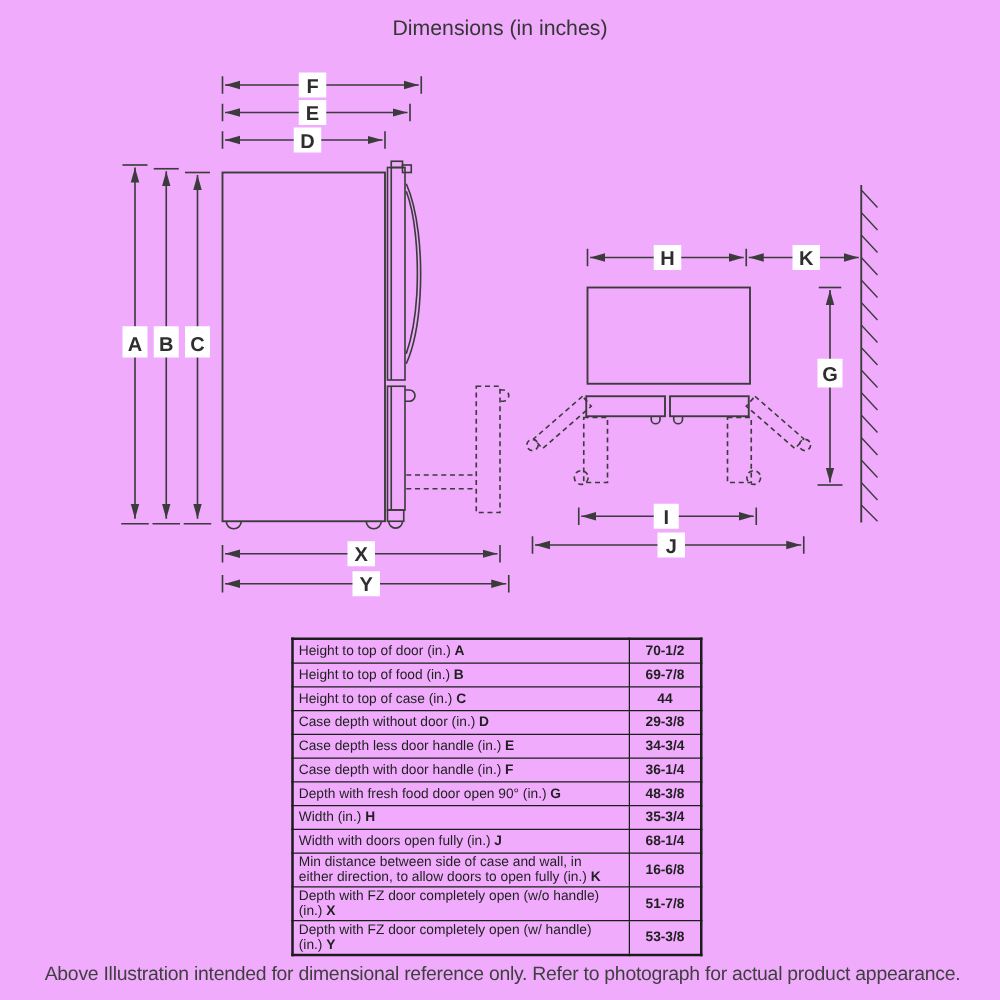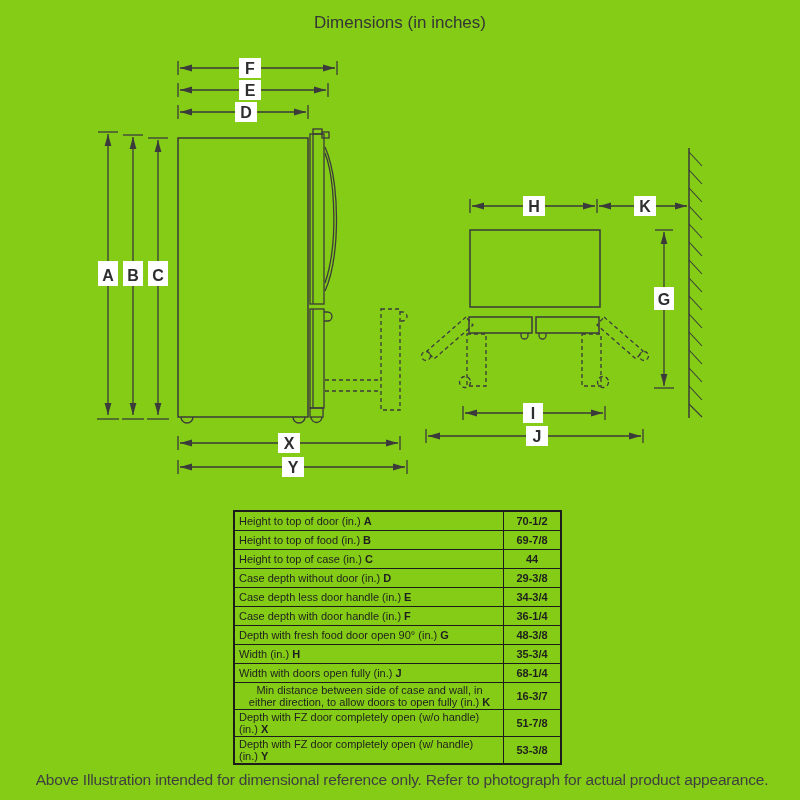--- a/index.html
+++ b/index.html
@@ -1,35 +1,35 @@
 <!DOCTYPE html>
 <html><head>
 <meta charset="utf-8">
 <style>
   html,body{margin:0;padding:0;background:#fff;}
-  .page{position:relative;width:800px;height:800px;background:#84cc16;overflow:hidden;
+  .page{position:relative;width:800px;height:800px;background:#f0abfc;overflow:hidden;
         font-family:"Liberation Sans",sans-serif;color:#2e2e2e;}
   .title{position:absolute;top:13px;left:0;width:800px;text-align:center;
          font-size:17px;color:#353535;}
   svg{position:absolute;top:0;left:0;}
   svg .ln{stroke:#3b3b3b;stroke-width:1.3;fill:none;}
   svg .thick{stroke-width:1.5;}
   svg .thin{stroke-width:1.1;}
   svg .dashed{stroke-dasharray:4 3;}
   svg .lblbg{fill:#ffffff;stroke:none;}
   svg text{font-family:"Liberation Sans",sans-serif;font-size:16px;font-weight:bold;
            fill:#2e2e2e;text-anchor:middle;}
   .dim-table{position:absolute;left:233px;top:510px;width:329px;border-collapse:collapse;
              table-layout:fixed;}
   .dim-table td{border:1.5px solid #1c1c1c;font-size:11px;color:#1f1f1f;
                 padding:1px 3px 1px 4px;}
   .dim-table{border:2px solid #1c1c1c;}
   .dim-table td.lbl{height:16px;}
   .dim-table tr.tall td.lbl{height:20px;}
-  .dim-table tr.two td.lbl{height:auto;line-height:12px;padding-top:1px;padding-bottom:1px;text-align:center;}
+  .dim-table tr.two td.lbl{height:auto;line-height:12px;padding-top:1px;padding-bottom:1px;}
   .dim-table td.val{width:52px;text-align:center;font-weight:bold;padding:2px 2px;}
   .lt{white-space:pre-line;}
   .letter{margin-left:3px;}
   .footer{position:absolute;left:8px;top:771px;width:788px;font-size:15.5px;
           letter-spacing:-0.2px;color:#3f3f3f;text-align:center;}
 </style>
 </head>
 <body>
 
 <div class="page">
@@ -229,21 +229,21 @@
           <td class="lbl"><span class="lt">Width (in.)</span><b class="letter">H</b></td>
           <td class="val">35-3/4</td>
         </tr>
       <tr>
           <td class="lbl"><span class="lt">Width with doors open fully (in.)</span><b class="letter">J</b></td>
           <td class="val">68-1/4</td>
         </tr>
       <tr class="two">
           <td class="lbl"><span class="lt">Min distance between side of case and wall, in
 either direction, to allow doors to open fully (in.)</span><b class="letter">K</b></td>
-          <td class="val">16-3/7</td>
+          <td class="val">16-6/8</td>
         </tr>
       <tr class="tall">
           <td class="lbl"><span class="lt">Depth with FZ door completely open (w/o handle) (in.)</span><b class="letter">X</b></td>
           <td class="val">51-7/8</td>
         </tr>
       <tr class="tall">
           <td class="lbl"><span class="lt">Depth with FZ door completely open (w/ handle) (in.)</span><b class="letter">Y</b></td>
           <td class="val">53-3/8</td>
         </tr>
     </tbody>

